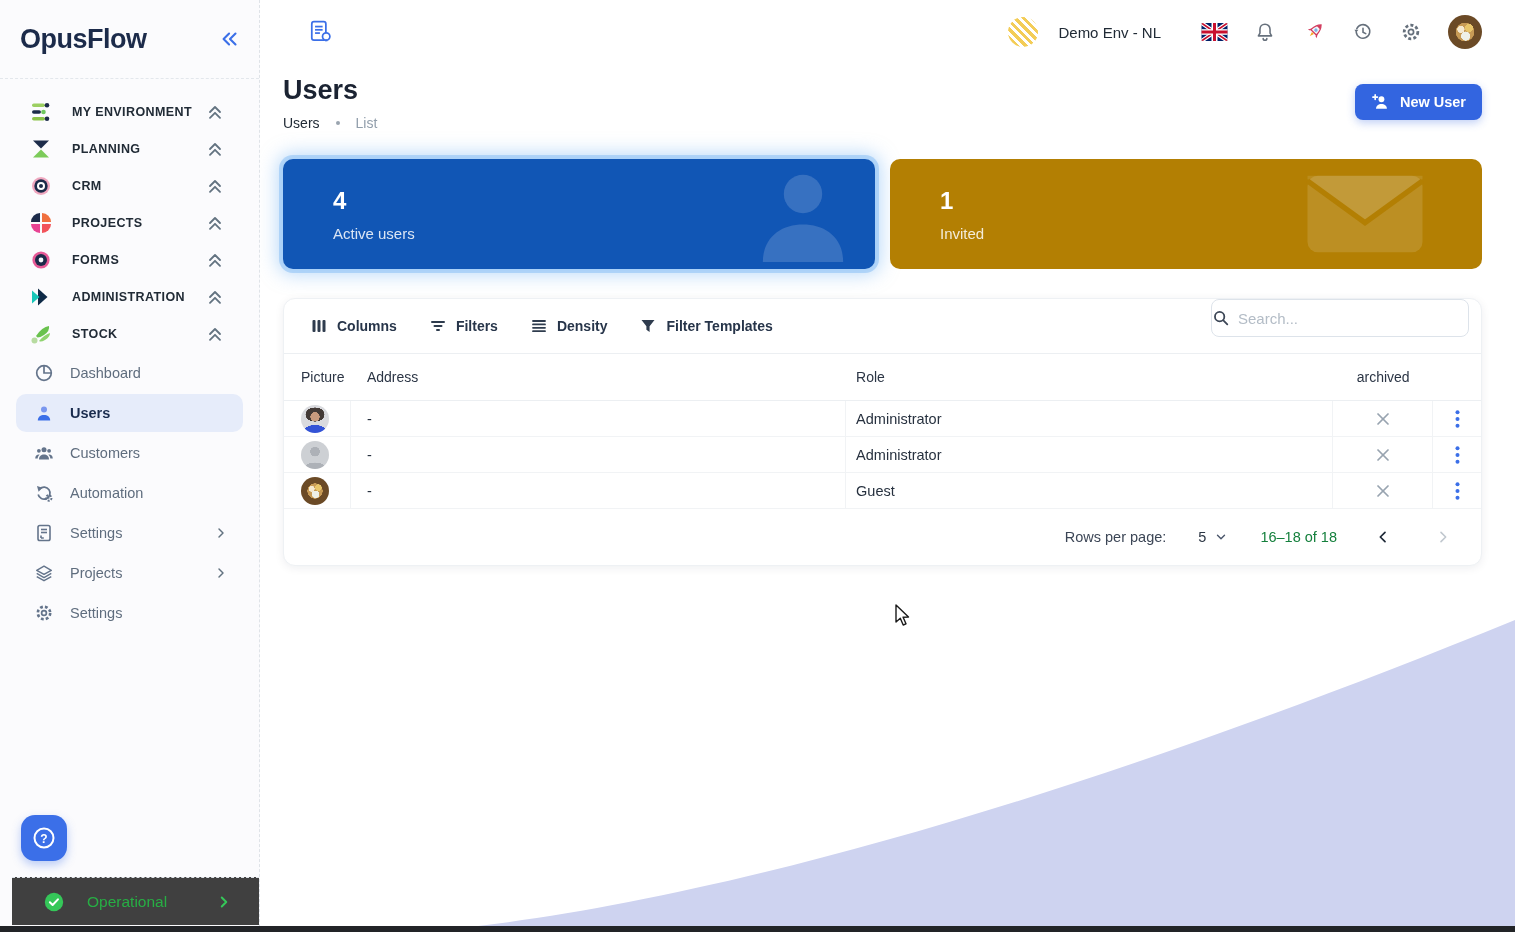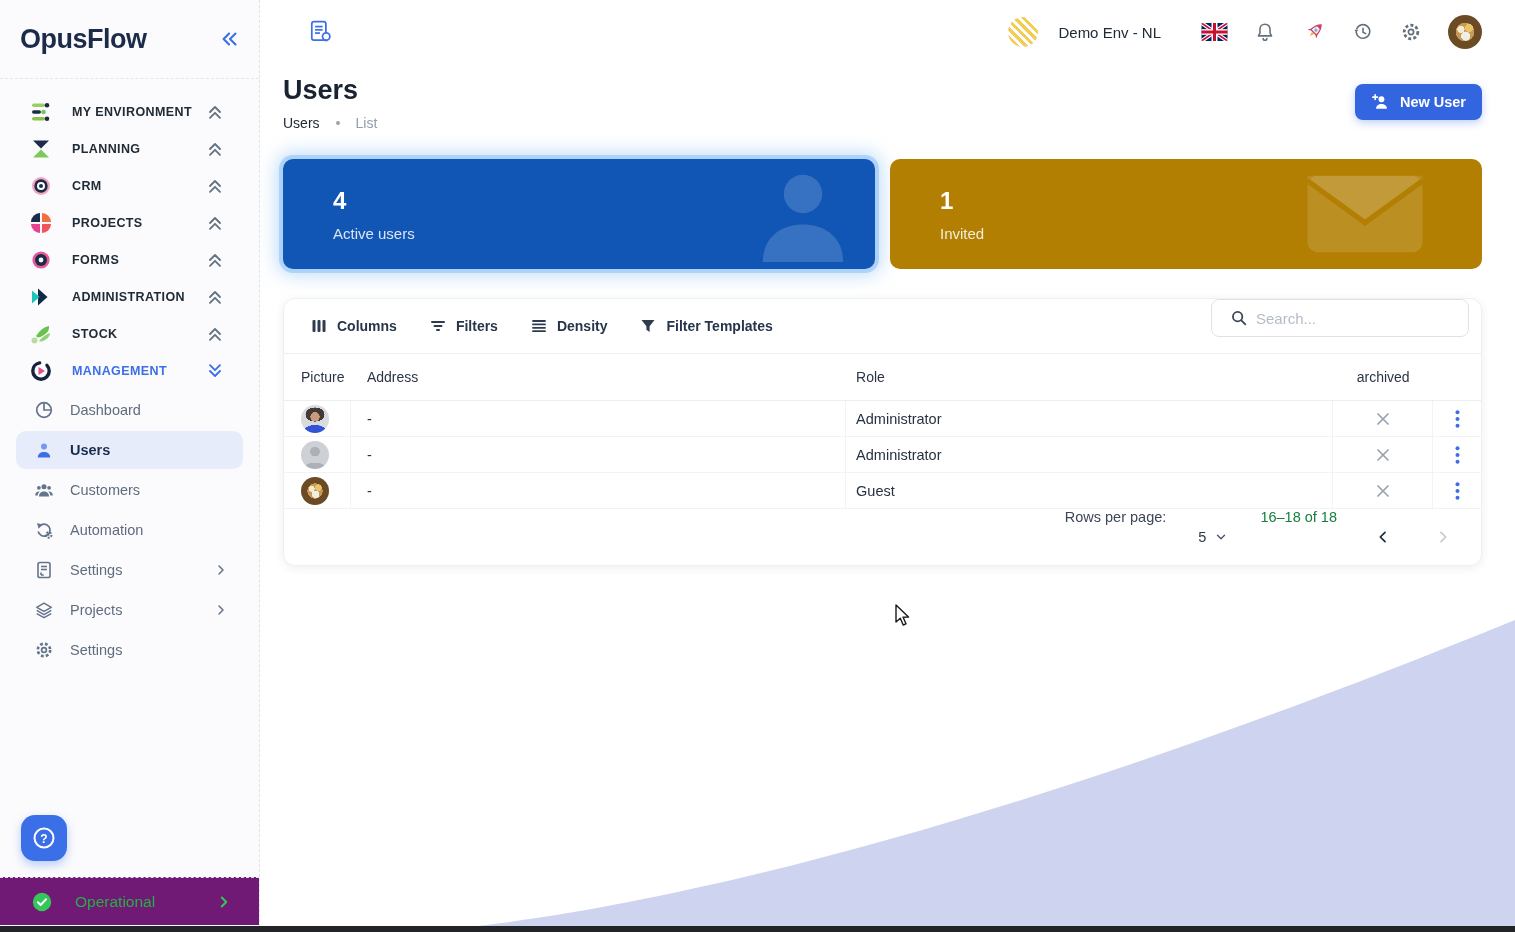--- a/index.html
+++ b/index.html
@@ -23,22 +23,22 @@
   .nav-sub{height:38px;display:flex;align-items:center;margin:2px 16px;padding:0 14px 0 18px;
     border-radius:10px;cursor:pointer}
   .nav-sub.active{background:#e6ecfa}
   .sicon{width:20px;height:20px;margin-right:16px;flex:none}
   .slabel{flex:1;font-size:14.5px;color:#5f6d7e;white-space:nowrap}
   .nav-sub.active .slabel{color:#1a2c4e;font-weight:600}
   .schev{width:16px;height:16px;flex:none}
   .help-fab{position:absolute;left:21px;top:815px;width:46px;height:46px;border-radius:14px;
     background:#3b6fe8;display:flex;align-items:center;justify-content:center;cursor:pointer;
     box-shadow:0 4px 10px rgba(59,111,232,.35)}
-  .statusbar{position:absolute;left:0;right:0;bottom:7px;height:48px;border-top:1px dashed #dfe3e8;
-    display:flex;align-items:center;padding:0 26px 0 31px;cursor:pointer;background:#701a75}
+  .statusbar{position:absolute;left:12px;right:0;bottom:7px;height:48px;border-top:1px dashed #dfe3e8;
+    display:flex;align-items:center;padding:0 26px 0 31px;cursor:pointer;background:#404040}
   .status-label{flex:1;margin-left:22px;font-size:15.5px;color:#27ae44}
 
   
   .main{position:absolute;left:260px;top:0;right:0;height:932px}
   .main-top{position:absolute;top:0;left:0;right:0;height:64px;display:flex;align-items:center;
     padding:0 33px 0 48px}
   .top-spacer{flex:1}
   .top-right{display:flex;align-items:center;gap:26px}
   .env-chip{display:flex;align-items:center;gap:20px;cursor:pointer}
   .env-avatar{width:30px;height:30px;border-radius:50%;
@@ -78,21 +78,21 @@
 
   
   .table-card{margin-top:29px;background:#fff;border:1px solid #eef1f4;border-radius:12px;
     box-shadow:0 2px 10px rgba(20,30,60,.07);overflow:hidden}
   .toolbar{height:54px;display:flex;padding:0 12px 0 16px}
   .tool-btn{display:flex;align-items:center;gap:9px;border:none;background:none;cursor:pointer;
     font-size:14px;font-weight:600;color:#27354a;padding:8px 10px;border-radius:6px;font-family:inherit}
   .tool-btn + .tool-btn{margin-left:12px}
   .toolbar-spacer{flex:1}
   .search-box{width:258px;height:38px;border:1px solid #dde3ea;border-radius:8px;background:#fff;
-    display:flex;align-items:center;padding:0 18px;gap:8px}
+    display:flex;align-items:center;padding:0 0;gap:8px}
   .search-box input{border:none;outline:none;flex:1;font-size:15px;color:#212b36;background:none;
     font-family:inherit}
   .search-box input::placeholder{color:#b3bcc6}
 
   .thead{display:flex;height:48px;align-items:center;border-top:1px solid #eceff2;
     border-bottom:1px solid #eceff2;font-size:14px;font-weight:500;color:#2b3545}
   .trow{display:flex;height:36px;align-items:center;border-bottom:1px solid #f1f3f5;font-size:14.5px;color:#27313f;cursor:pointer}
   .col-picture{width:67px;padding-left:17px;align-self:stretch;display:flex;align-items:center}
   .col-address{width:496px;padding-left:16px;align-self:stretch;display:flex;align-items:center}
   .col-role{width:488px;padding-left:10px;align-self:stretch;display:flex;align-items:center}
@@ -108,21 +108,21 @@
   .row-avatar[data-avatar="placeholder"]{background:
       radial-gradient(circle at 50% 38%,#adb1b7 0 21%,transparent 22%),
       radial-gradient(ellipse 74% 46% at 50% 102%,#adb1b7 0 54%,transparent 55%),
       #cdd0d4}
   .row-avatar[data-avatar="ramen"]{background:
       radial-gradient(circle at 38% 42%,#f5e9d0 0 12%,transparent 13%),
       radial-gradient(circle at 62% 38%,#e8c56a 0 13%,transparent 14%),
       radial-gradient(circle at 52% 62%,#eef0e8 0 16%,transparent 17%),
       radial-gradient(circle at 50% 50%,#c79a55 0 38%,#6b4a26 39% 100%)}
   .x-btn,.kebab-btn{background:none;border:none;cursor:pointer;padding:4px}
-  .pagination{height:56px;display:flex;justify-content:flex-end;gap:32px;
+  .pagination{height:56px;display:flex;align-items:center;justify-content:flex-end;gap:32px;
     padding-right:24px;font-size:14.5px;color:#3c4656}
   .rpp{display:flex;align-items:center;gap:8px;cursor:pointer}
   .rpp-value{color:#2c3644}
   .range{color:#15803d}
   .pg-btn{background:none;border:none;cursor:pointer;padding:6px}
 
   
   .wave{position:absolute;left:0;bottom:0;width:1515px;height:320px;z-index:1;pointer-events:none}
   .bottom-strip{position:absolute;left:0;bottom:0;width:1515px;height:6px;background:#222427;z-index:30}
   .cursor{position:absolute;left:895px;top:604px;z-index:40;pointer-events:none}
@@ -264,35 +264,20 @@
         </span>
       <span class="glabel">STOCK</span>
       <span class="gchev">
         <svg width="20" height="20" viewBox="0 0 24 24" fill="none" stroke="#637381" stroke-width="2.2" stroke-linecap="round" stroke-linejoin="round">
             <polyline points="6,12 12,6 18,12"></polyline>
             <polyline points="6,19 12,13 18,19"></polyline>
           </svg>
         </span>
     </div>
 
-    <div class="nav-group active">
-      <span class="gicon">
-        <svg width="22" height="22" viewBox="0 0 22 22">
-          <circle cx="11" cy="11" r="8.2" fill="none" stroke="#15233f" stroke-width="3.4" stroke-dasharray="37 8" stroke-linecap="round"></circle>
-          <polygon points="8.5,7 15,11 8.5,15" fill="#e84f8a"></polygon>
-        </svg>
-        </span>
-      <span class="glabel">MANAGEMENT</span>
-      <span class="gchev">
-        <svg width="20" height="20" viewBox="0 0 24 24" fill="none" stroke="#3b6fe8" stroke-width="2.2" stroke-linecap="round" stroke-linejoin="round">
-            <polyline points="6,5 12,11 18,5"></polyline>
-            <polyline points="6,12 12,18 18,12"></polyline>
-          </svg>
-        </span>
-    </div>
 
     <div class="nav-sub">
       <span class="sicon">
         <svg width="20" height="20" viewBox="0 0 20 20" fill="none" stroke="#64748b" stroke-width="1.7">
           <circle cx="10" cy="10" r="7.3"></circle>
             <path d="M10,2.7 V10 H17.3"></path>
         </svg>
         </span>
       <span class="slabel">Dashboard</span>
     </div>

